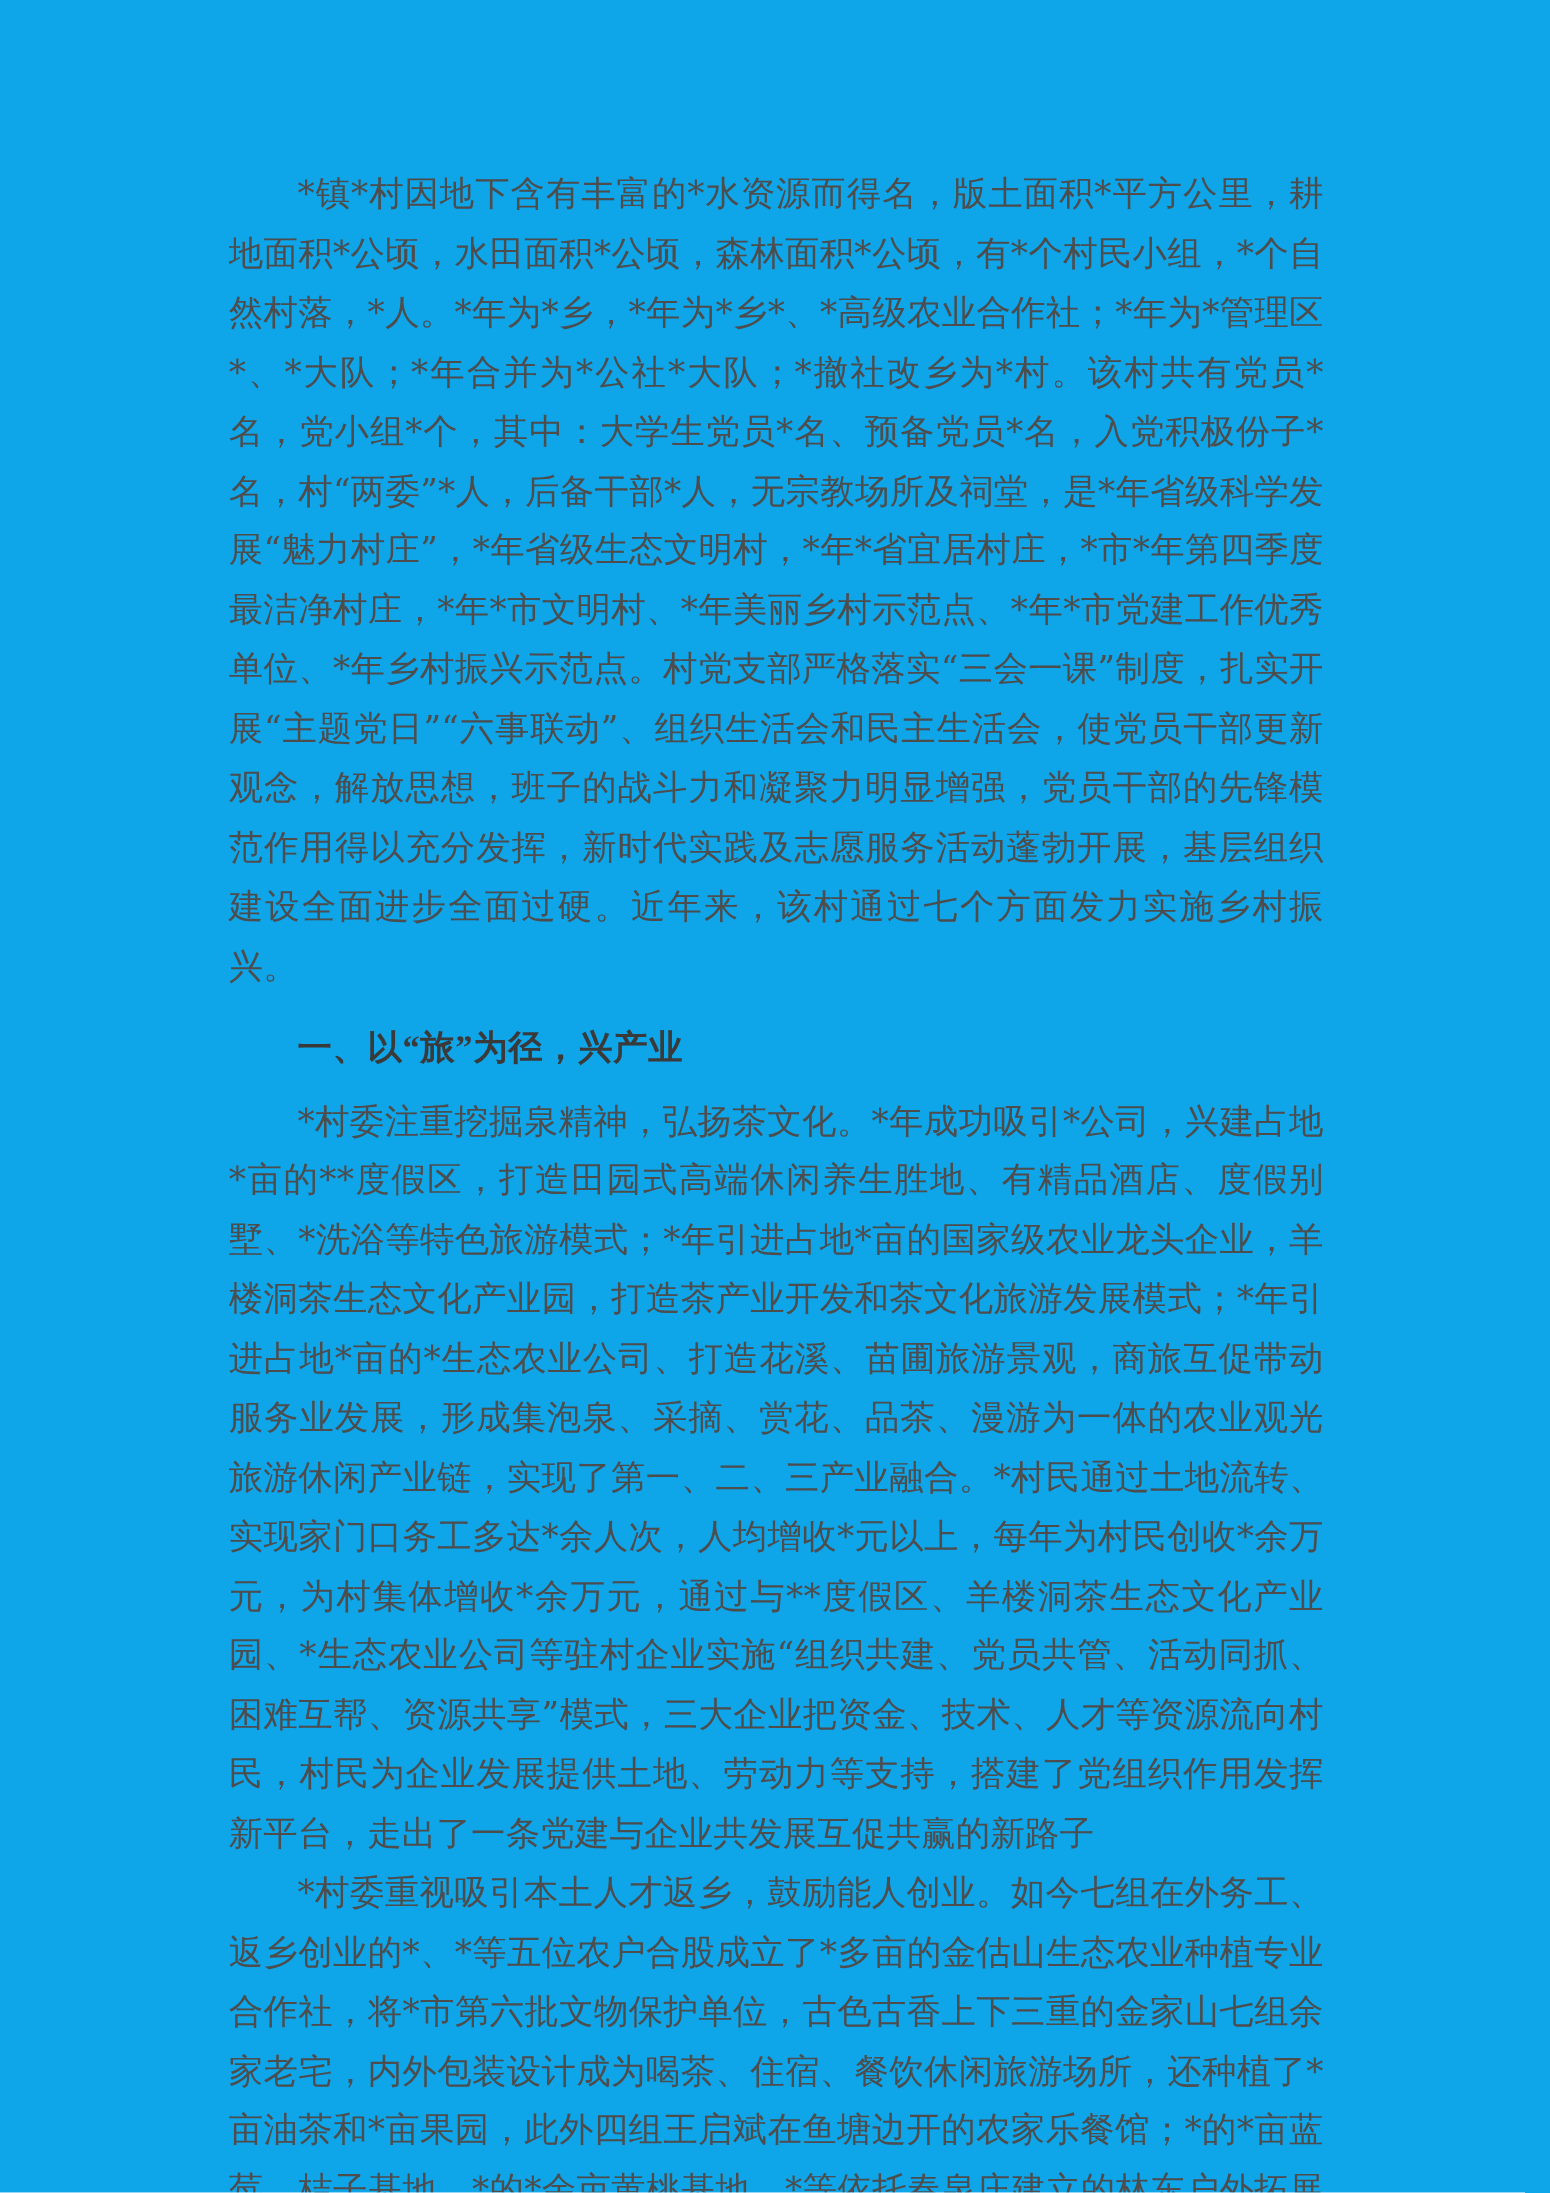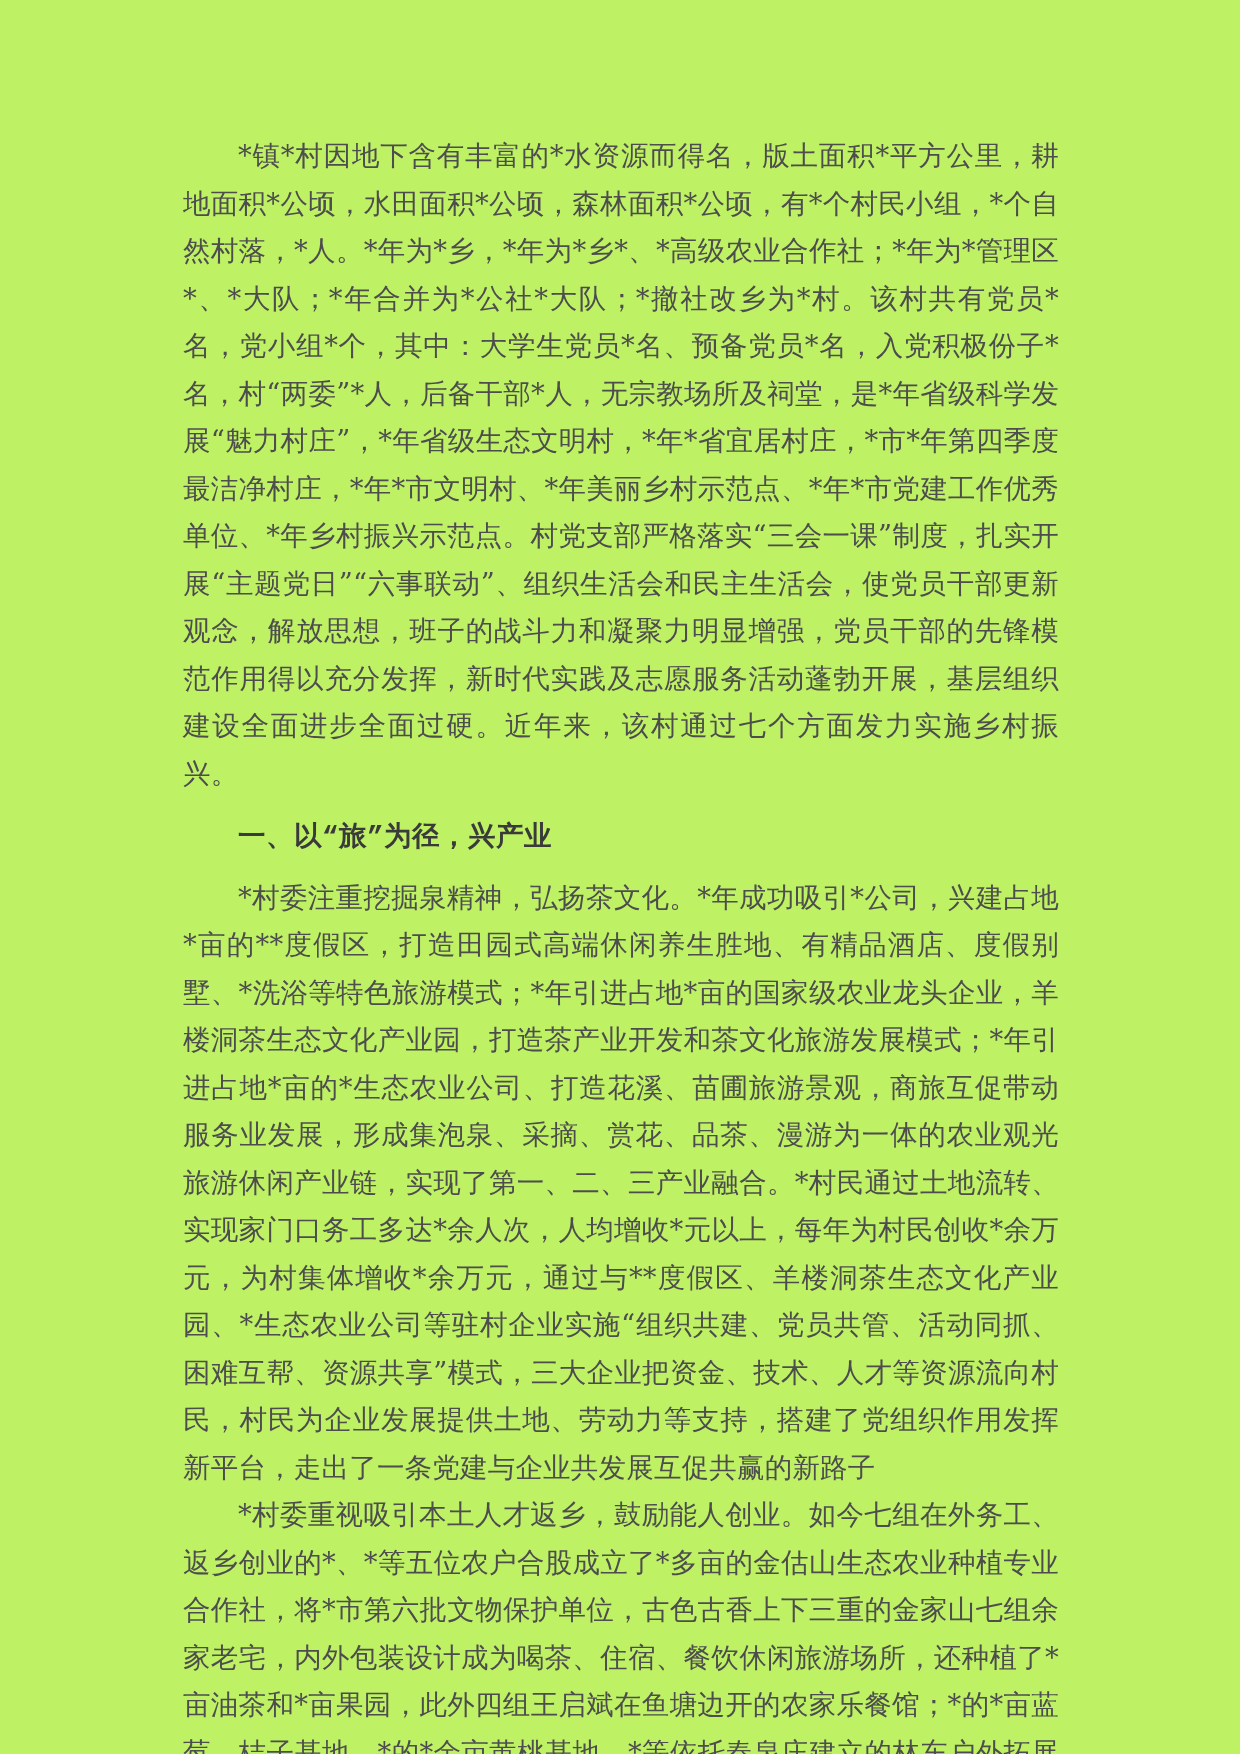--- a/index.html
+++ b/index.html
@@ -7,21 +7,21 @@
     padding: 0;
     background: #ffffff;
   }
   body {
     font-family: "DejaVu Serif", "Liberation Serif", serif;
   }
   .page {
     position: relative;
     width: 1240px;
     height: 1754px;
-    background: #bef264;
+    background: #0ea5e9;
     box-sizing: border-box;
     overflow: hidden;
   }
   .page-body {
     position: absolute;
     left: 183px;
     top: 132px;
     width: 876px;
   }
   p.para {
@@ -36,21 +36,21 @@
     font-weight: 400;
   }
   h2.section-heading {
     margin: 17px 0 12px 0;
     font-size: 27.5px;
     line-height: 47.5px;
     color: #3a3a3a;
     font-weight: bold;
     text-indent: 2em;
     letter-spacing: 0.5px;
-    font-family: Liberation Mono, monospace;
+    font-family: Liberation Serif, serif;
   }
 </style>
 </head>
 <body>
 
 <div class="page">
   <div class="page-body">
 
     <p class="para">*镇*村因地下含有丰富的*水资源而得名，版土面积*平方公里，耕地面积*公顷，水田面积*公顷，森林面积*公顷，有*个村民小组，*个自然村落，*人。*年为*乡，*年为*乡*、*高级农业合作社；*年为*管理区*、*大队；*年合并为*公社*大队；*撤社改乡为*村。该村共有党员*名，党小组*个，其中：大学生党员*名、预备党员*名，入党积极份子*名，村“两委”*人，后备干部*人，无宗教场所及祠堂，是*年省级科学发展“魅力村庄”，*年省级生态文明村，*年*省宜居村庄，*市*年第四季度最洁净村庄，*年*市文明村、*年美丽乡村示范点、*年*市党建工作优秀单位、*年乡村振兴示范点。村党支部严格落实“三会一课”制度，扎实开展“主题党日”“六事联动”、组织生活会和民主生活会，使党员干部更新观念，解放思想，班子的战斗力和凝聚力明显增强，党员干部的先锋模范作用得以充分发挥，新时代实践及志愿服务活动蓬勃开展，基层组织建设全面进步全面过硬。近年来，该村通过七个方面发力实施乡村振兴。</p>
 

